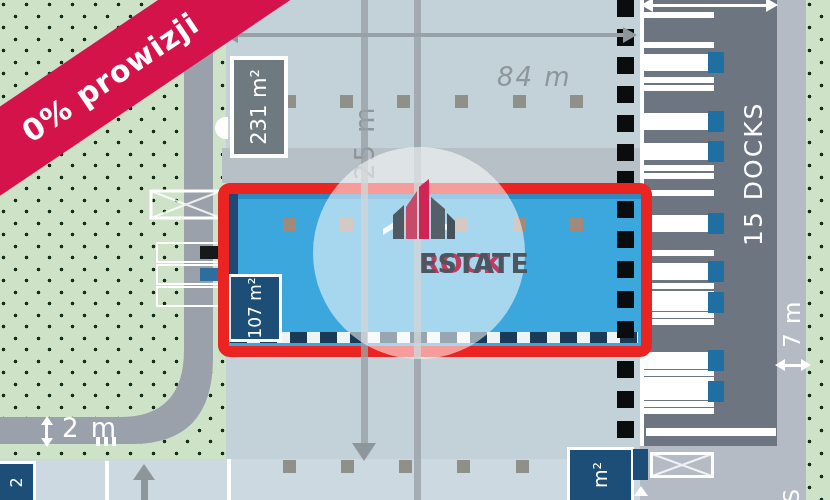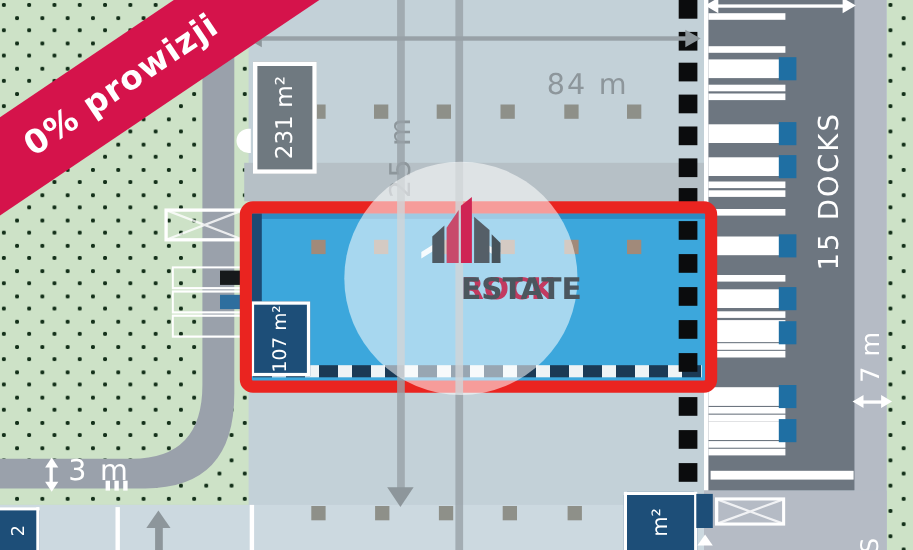--- a/index.html
+++ b/index.html
@@ -25,21 +25,21 @@
   .dim{background:#98a1a7;}
   .dim-h-line{left:235px;top:33px;width:392px;height:4px;z-index:3;}
   .tri{width:0;height:0;background:none!important;}
   .dim-h-left{left:224px;top:27px;border-top:8px solid transparent;border-bottom:8px solid transparent;border-right:14px solid #8d969b;z-index:3;}
   .dim-h-right{left:623px;top:27px;border-top:8px solid transparent;border-bottom:8px solid transparent;border-left:14px solid #8d969b;z-index:3;}
   .vline1{left:361px;top:0;width:7px;height:444px;background:#98a1a7cc;z-index:5;}
   .vline2{left:414px;top:0;width:7px;height:500px;background:#98a1a7cc;z-index:5;}
   .vline1-head{left:352px;top:443px;border-left:12px solid transparent;border-right:12px solid transparent;border-top:18px solid #8d969b;z-index:5;}
   .gtext{color:#8d969b;font-size:26px;letter-spacing:2px;white-space:nowrap;z-index:3;}
   .t-12m{left:460px;top:0px;}
-  .t-84m{left:497px;top:62px;}
+  .t-84m{left:497px;top:62px;font-style:italic;}
   .rot{transform:rotate(-90deg);transform-origin:0 0;white-space:nowrap;}
   .t-25m{left:350px;top:180px;width:80px;font-size:26px;color:#8d969b;letter-spacing:2px;z-index:3;}
 
   
   .badge{display:flex;align-items:center;justify-content:center;color:#fff;}
   .badge span{position:static;transform:rotate(-90deg);white-space:nowrap;}
   .badge-231{left:230px;top:56px;width:58px;height:102px;background:#6f7980;border:4px solid #fff;font-size:21px;z-index:3;}
   .badge-107{left:228px;top:274px;width:54px;height:68px;background:#1d4e78;border:3px solid #fff;font-size:17px;z-index:3;}
   .badge-m2{left:567px;top:447px;width:67px;height:53px;background:#1d4e78;border:3px solid #fff;border-bottom:none;font-size:19px;z-index:3;}
   .badge-frag{left:-4px;top:461px;width:40px;height:39px;background:#1d4e78;border:3px solid #fff;border-bottom:none;font-size:16px;z-index:3;}
@@ -260,21 +260,21 @@
   <div class="door-arc"></div>
 
   <div class="yard-toparrow-line"></div>
   <div class="tri yard-toparrow-l"></div>
   <div class="tri yard-toparrow-r"></div>
   <div class="rot t-docks">15 DOCKS</div>
   <div class="rot t-7m">7 m</div>
   <div class="arrow7-line"></div>
   <div class="tri arrow7-l"></div>
   <div class="tri arrow7-r"></div>
-  <div class="t-4m">3 m</div>
+  <div class="t-4m">2 m</div>
   <div class="arrow4-line"></div>
   <div class="tri arrow4-u"></div>
   <div class="tri arrow4-d"></div>
   <div class="rot t-s">S</div>
 
   <div class="cab"></div>
   <svg class="trailer-svg" width="64" height="26">
     <rect x="1.5" y="1.5" width="61" height="23" fill="none" stroke="#fff" stroke-width="3"></rect>
     <path d="M2,2 L62,24 M2,24 L62,2" stroke="#ffffffcc" stroke-width="2" fill="none"></path>
   </svg>

